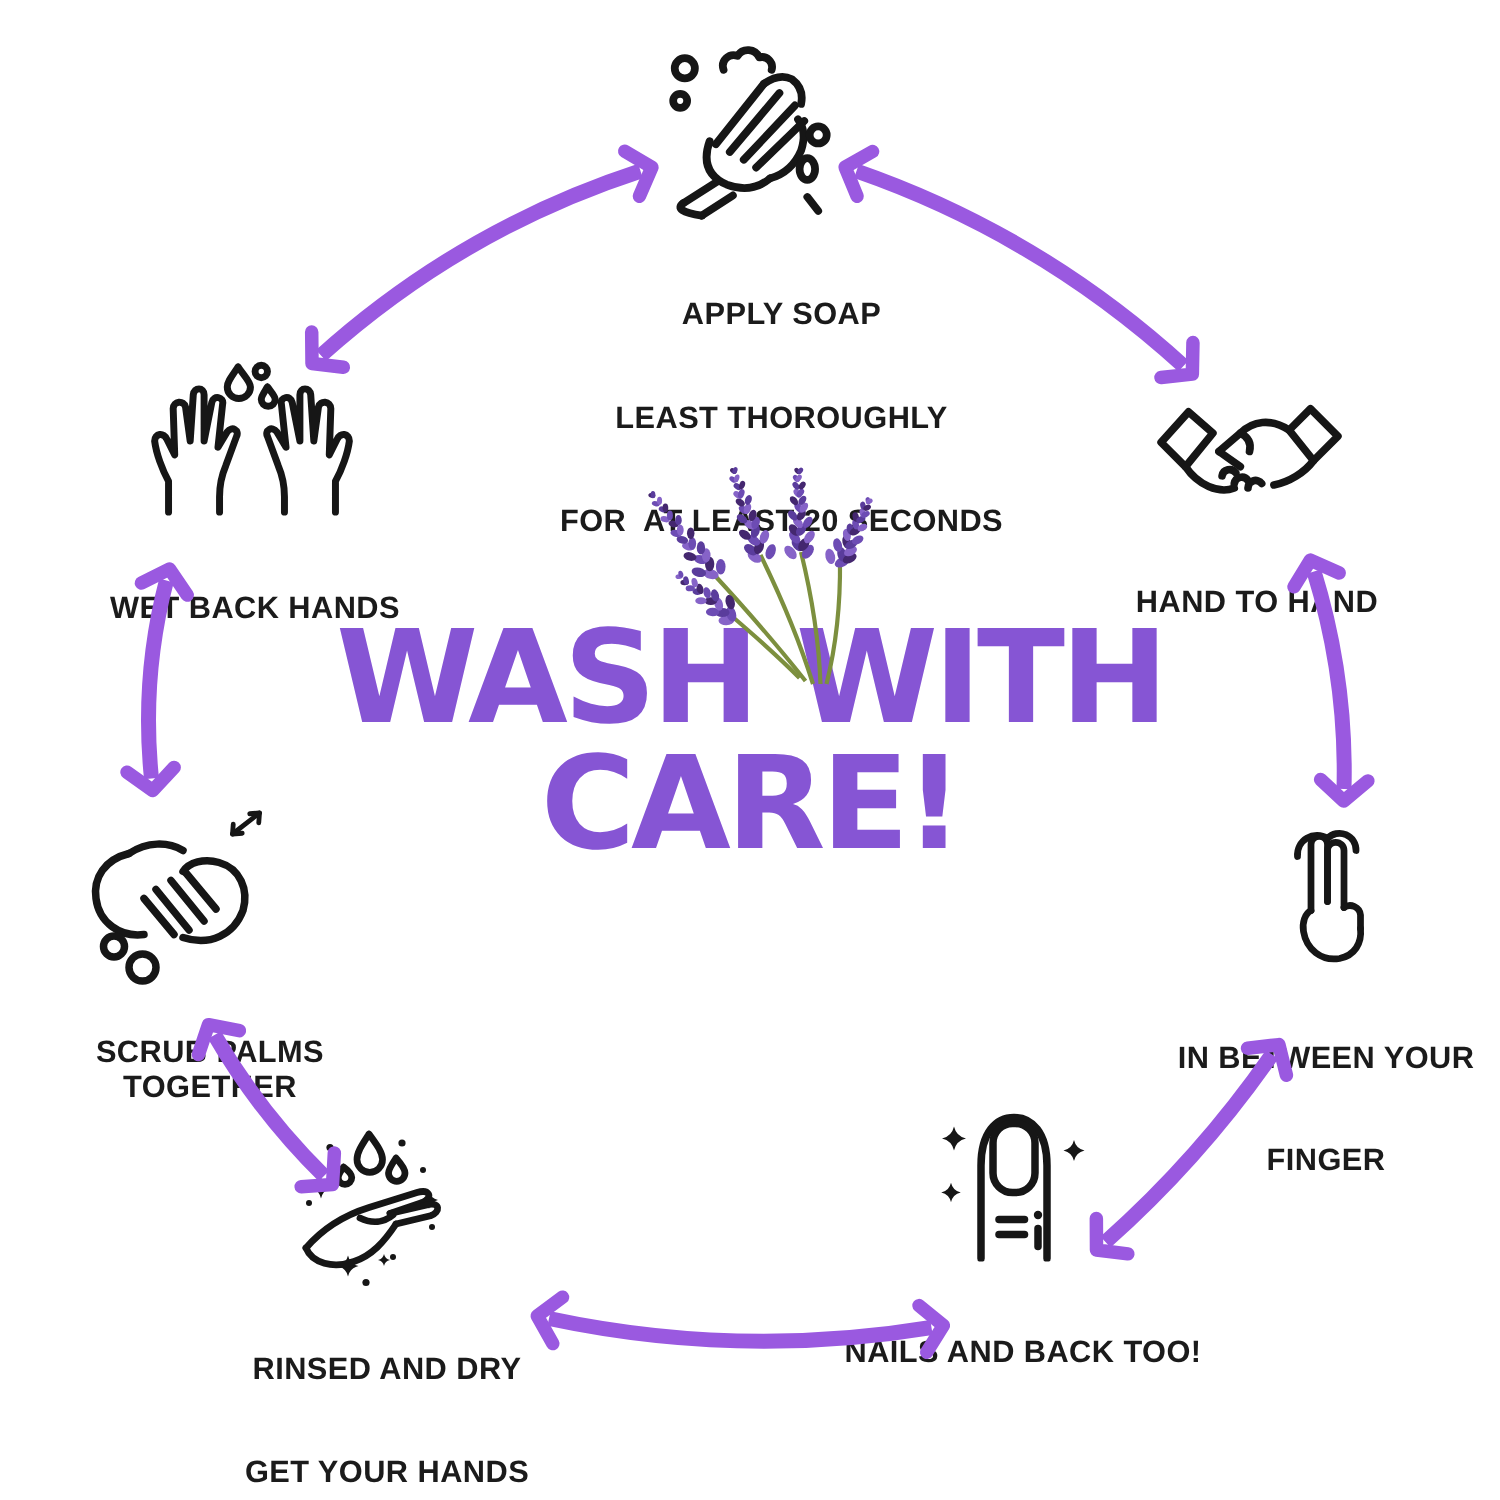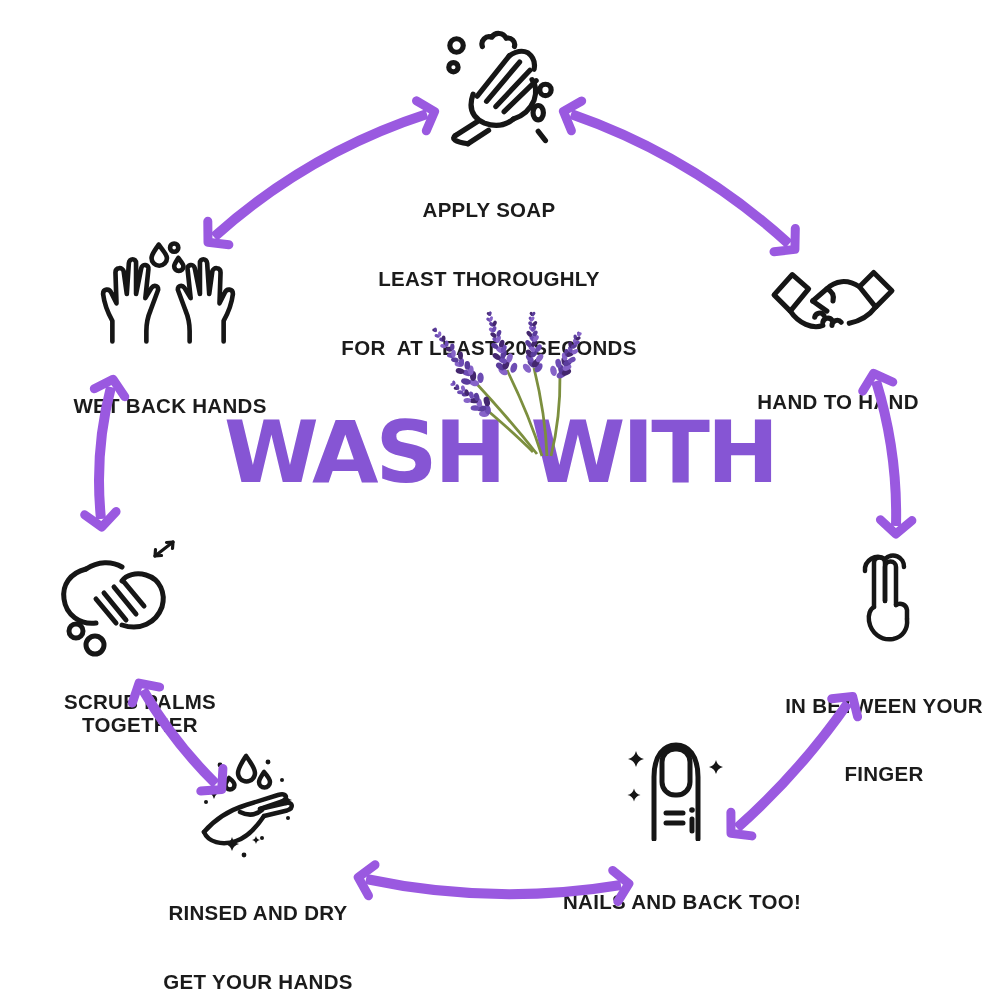--- a/index.html
+++ b/index.html
@@ -75,21 +75,21 @@
       <path d="M68 86 Q82 82 88 68 Q92 56 86 48" stroke-width="5"></path>
       <path d="M64 25 Q74 18 82 22 Q90 28 88 38" stroke-width="5"></path>
       <path d="M34 88 L12 102" stroke-width="5"></path>
       <path d="M44 97 L24 110" stroke-width="5"></path>
       <path d="M12 102 Q5 107 24 110" stroke-width="5"></path>
       <circle cx="99" cy="58" r="5.5" stroke-width="5"></circle>
       <ellipse cx="92" cy="80" rx="5" ry="7" stroke-width="5"></ellipse>
       <path d="M92 98 l7 9" stroke-width="5"></path>
     </svg>
   </div>
-  <div class="lbl lbl3" style="left:314px;top:152px;width:350px">
+  <div class="lbl lbl3" style="left:346px;top:152px;width:350px">
     <div>APPLY SOAP</div>
     <div>LEAST THOROUGHLY</div>
     <div>FOR  AT LEAST 20 SECONDS</div>
   </div>
 
   <div class="icon ico" style="left:100px;top:240px;width:136px;height:106px">
     <svg viewBox="0 0 132 102">
       <path d="M57 4 C53 10 50 13.5 50 17 a7.5 7.5 0 0 0 15 0 C65 13.5 61 10 57 4" stroke-width="4.5"></path>
       <circle cx="72" cy="7" r="4" stroke-width="4.5"></circle>
       <path d="M76 17 C73.5 21 72 23 72 25 a4.5 4.5 0 0 0 9 0 C81 23 79 21 76 17" stroke-width="4.5"></path>
@@ -116,20 +116,21 @@
       <path d="M56 28 Q64 32 62 40" stroke-width="5"></path>
       <path d="M42 40 L56 50" stroke-width="5"></path>
     </svg>
   </div>
   <div class="lbl" style="left:713px;top:346px;width:250px">
     <div>HAND TO HAND</div>
   </div>
 
   <div class="title">
     <div>WASH WITH</div>
+    <div>CARE!</div>
   </div>
   <svg id="lavender" width="195" height="158" viewBox="0 0 195 158">
       <path d="M124 146 Q98 113 62 74" stroke="#7c8f3e" stroke-width="2.8" fill="none"></path>
       <ellipse cx="61.0" cy="74.8" rx="5.2" ry="3.2" transform="rotate(-166 61.0 74.8)" fill="#8663c8"></ellipse>
       <ellipse cx="67.5" cy="69.8" rx="5.2" ry="3.2" transform="rotate(-90 67.5 69.8)" fill="#6d4cb4"></ellipse>
       <ellipse cx="52.9" cy="73.5" rx="4.9" ry="3.1" transform="rotate(-166 52.9 73.5)" fill="#5a3c9c"></ellipse>
       <ellipse cx="60.1" cy="68.0" rx="4.9" ry="3.1" transform="rotate(-90 60.1 68.0)" fill="#44276f"></ellipse>
       <ellipse cx="54.1" cy="65.0" rx="4.7" ry="2.9" transform="rotate(-166 54.1 65.0)" fill="#6d4cb4"></ellipse>
       <ellipse cx="57.8" cy="62.2" rx="4.7" ry="2.9" transform="rotate(-90 57.8 62.2)" fill="#8663c8"></ellipse>
       <ellipse cx="47.0" cy="63.0" rx="4.4" ry="2.8" transform="rotate(-166 47.0 63.0)" fill="#44276f"></ellipse>

